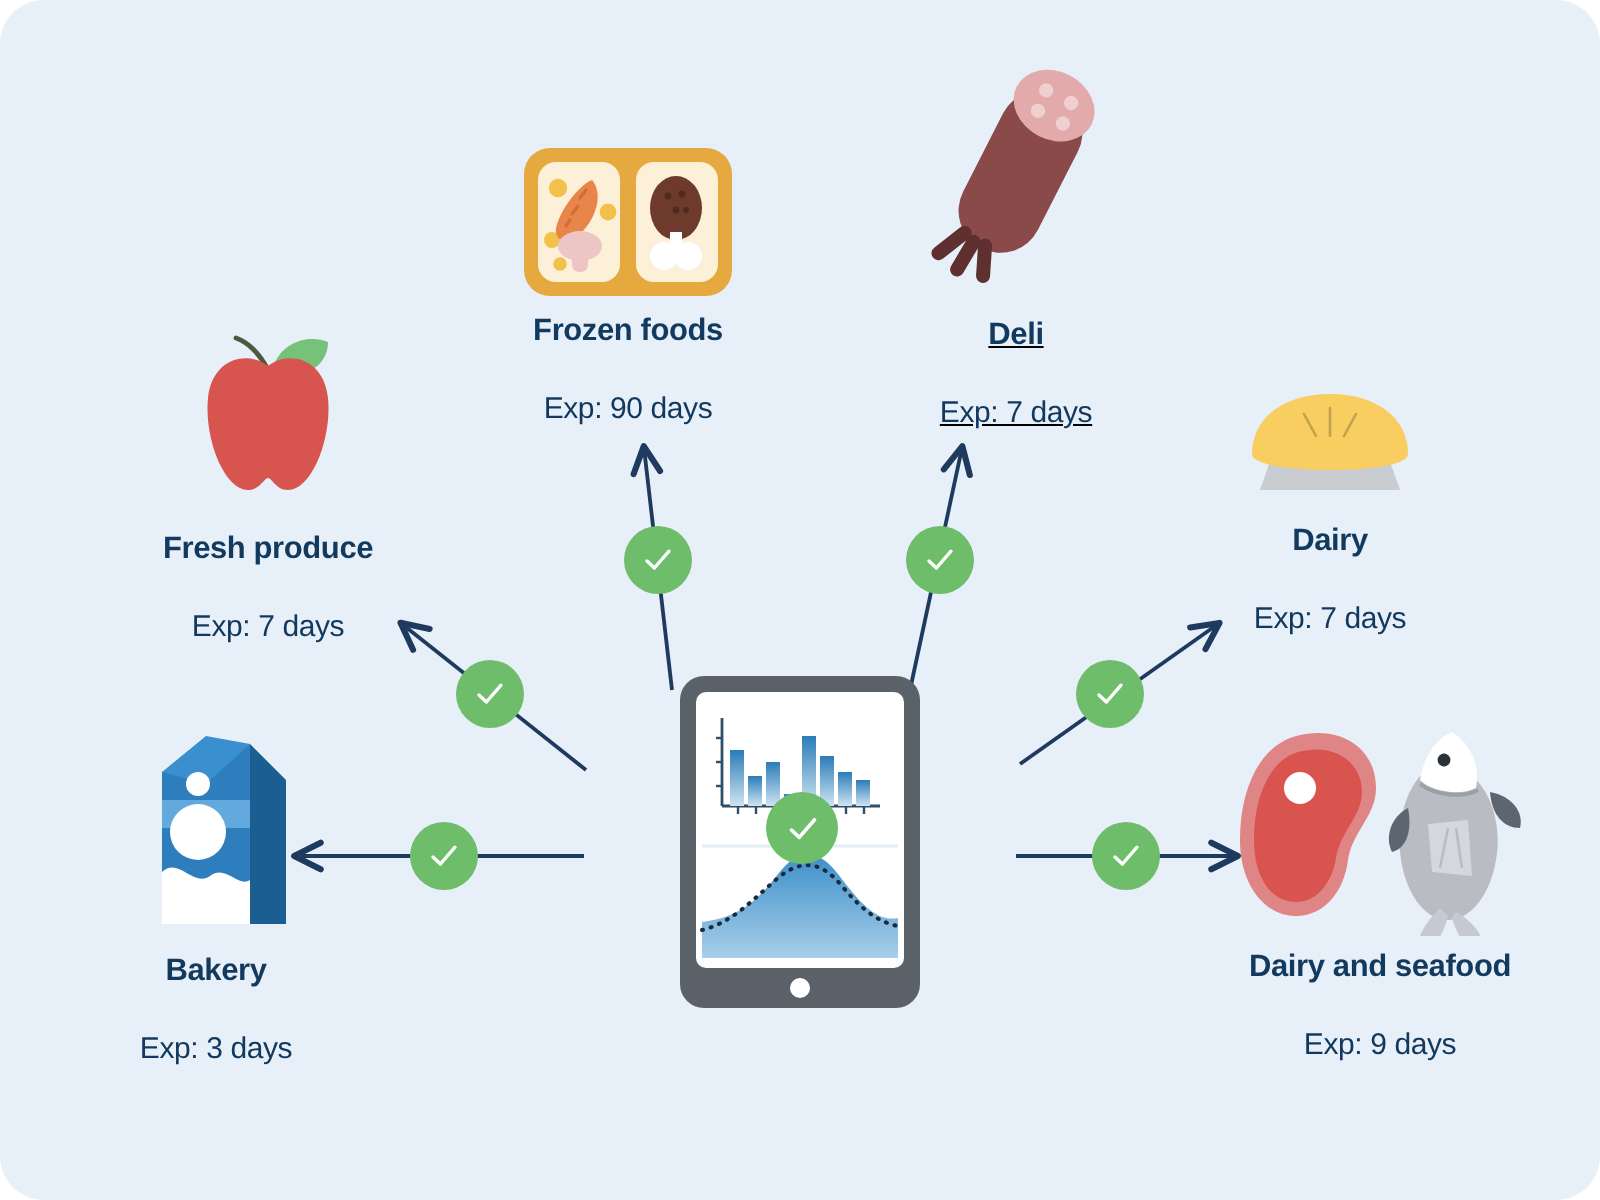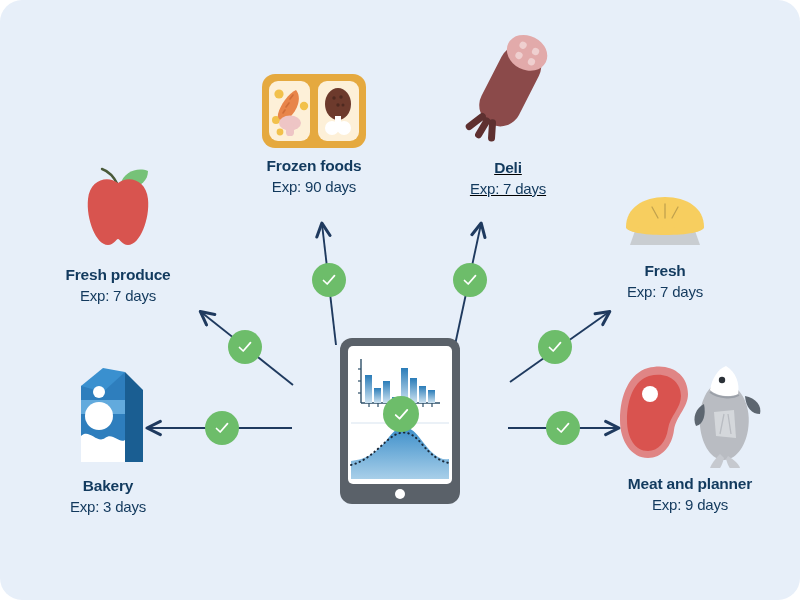--- a/index.html
+++ b/index.html
@@ -34,21 +34,21 @@
     color: #123a5e;
     letter-spacing: -0.2px;
     margin-top: 7px;
     white-space: nowrap;
   }
   .node-sub {
     font-size: 15px;
     font-weight: normal;
     color: #12395d;
     letter-spacing: -0.2px;
-    margin-top: 3px;
+    margin-top: 21px;
     white-space: nowrap;
   }
   #arrow-layer {
     position: absolute;
     left: 0;
     top: 0;
     width: 800px;
     height: 600px;
   }
   .check-badge {
@@ -197,21 +197,21 @@
   <div class="node" style="left:565px; top:193px;">
     <span class="node-icon">
       <svg width="110" height="62" viewBox="0 0 110 62">
         <path d="M20,52 L90,52 L84,35 L26,35 Z" fill="#c9cdd1"></path>
         <ellipse cx="55" cy="34" rx="39" ry="8" fill="#c9cdd1"></ellipse>
         <path d="M16,34 C16,15 33,4 55,4 C77,4 94,15 94,34 C94,39 77,42 55,42 C33,42 16,39 16,34 Z" fill="#f7ce5f"></path>
         <path d="M16,34 q6,7 12,0 q6,7 12,0 q6,7 12,0 q6,7 12,0 q6,7 12,0 q6,7 12,0" fill="#f7ce5f"></path>
         <path d="M55,11 L55,25 M42,14 L48,25 M68,14 L62,25" stroke="#ab9047" stroke-width="1.3" stroke-linecap="round" opacity="0.7"></path>
       </svg>
     </span>
-    <div class="node-title">Fresh</div>
+    <div class="node-title">Dairy</div>
     <div class="node-sub">Exp: 7 days</div>
   </div>
 
   <div class="node" style="left:590px; top:358px;">
     <span class="node-icon">
       <svg width="156" height="110" viewBox="0 0 156 110">
         <path d="M36,10 C58,4 76,16 76,36 C76,50 64,58 62,72 C60,88 50,100 36,100 C20,100 8,84 8,62 C8,36 18,15 36,10 Z" fill="#e08585"></path>
         <path d="M37,18 C55,13 69,23 69,38 C69,50 58,58 56,71 C54,84 46,93 36,93 C23,93 15,80 15,62 C15,40 23,22 37,18 Z" fill="#d9534f"></path>
         <circle cx="38" cy="36" r="8" fill="#ffffff"></circle>
         <g transform="translate(78,6)">
@@ -221,41 +221,41 @@
           <path d="M20,28 C28,34 42,35 49,31" stroke="#9ba0a8" stroke-width="2" fill="none"></path>
           <path d="M55,32 C66,34 72,42 70,50 C62,50 56,44 55,32 Z" fill="#5d6670"></path>
           <path d="M14,40 C6,44 2,54 6,62 C14,60 16,50 14,40 Z" fill="#5d6670"></path>
           <path d="M24,48 L44,46 L46,74 L26,72 Z" fill="#d4d7db"></path>
           <path d="M34,50 L30,70 M38,50 L41,70" stroke="#b9bcc2" stroke-width="1.3"></path>
           <path d="M30,90 C22,98 16,108 22,110 C28,110 32,102 34,94 Z" fill="#c6c9cf"></path>
           <path d="M38,92 C48,98 54,106 48,110 C42,110 38,102 36,95 Z" fill="#c6c9cf"></path>
         </g>
       </svg>
     </span>
-    <div class="node-title">Meat and planner</div>
+    <div class="node-title">Dairy and seafood</div>
     <div class="node-sub">Exp: 9 days</div>
   </div>
 
   <div class="node" style="left:8px; top:362px;">
     <span class="node-icon">
       <svg width="98" height="108" viewBox="0 0 98 108">
         <path d="M22,24 L66,10 L66,100 L22,100 Z" fill="#2e7ebd"></path>
         <path d="M66,10 L84,28 L84,100 L66,100 Z" fill="#1a5e92"></path>
         <path d="M22,24 L44,6 L66,10 L44,30 Z" fill="#3a90cf"></path>
         <path d="M22,38 L66,38 L66,52 L22,52 Z" fill="#62aadd"></path>
         <path d="M22,74 C30,66 38,82 46,76 C54,70 60,82 66,78 L66,100 L22,100 Z" fill="#ffffff"></path>
         <circle cx="40" cy="30" r="6" fill="#ffffff"></circle>
         <circle cx="40" cy="54" r="14" fill="#ffffff"></circle>
       </svg>
     </span>
     <div class="node-title">Bakery</div>
     <div class="node-sub">Exp: 3 days</div>
   </div>
 
-  <div class="node" style="left:18px; top:165px;">
+  <div class="node" style="left:34px; top:165px;">
     <span class="node-icon">
       <svg width="96" height="94" viewBox="0 0 96 94">
         <path d="M48,20 C44,12 38,6 32,4" stroke="#4a5a3a" stroke-width="2.4" fill="none" stroke-linecap="round"></path>
         <path d="M50,20 C54,6 68,2 78,6 C78,18 66,26 50,20 Z" fill="#76c278"></path>
         <path d="M48,18 C58,10 76,14 78,34 C80,54 70,80 58,80 C52,80 50,74 48,74 C46,74 44,80 38,80 C26,80 16,54 18,34 C20,14 38,10 48,18 Z" fill="#d8544f"></path>
       </svg>
     </span>
     <div class="node-title">Fresh produce</div>
     <div class="node-sub">Exp: 7 days</div>
   </div>

